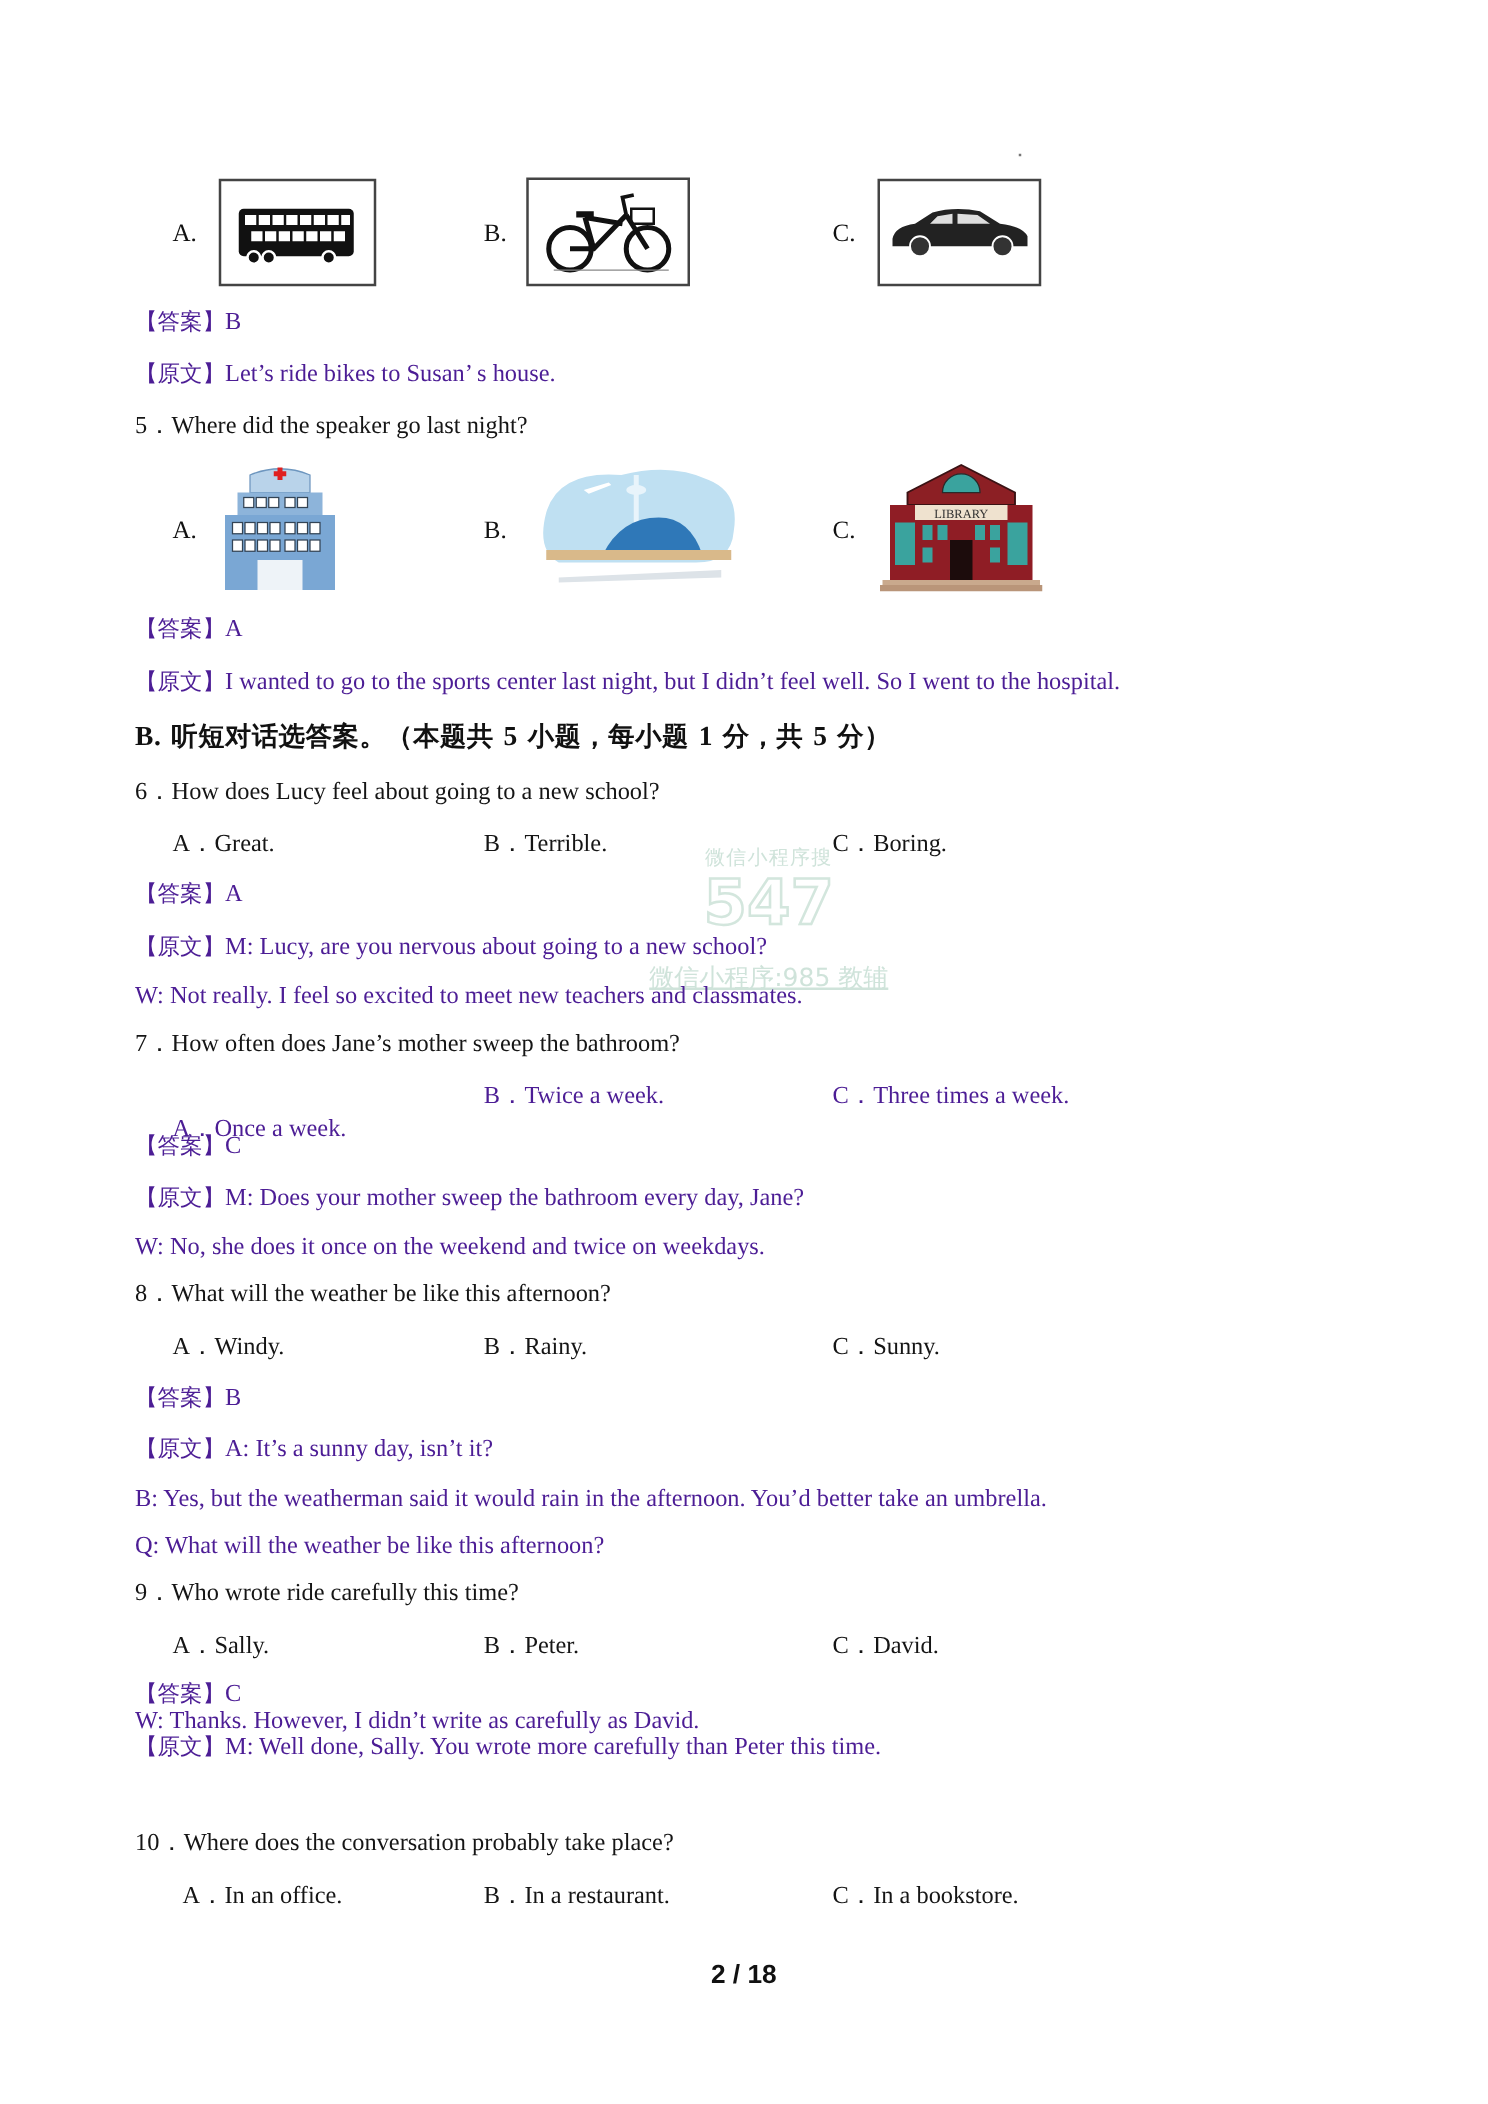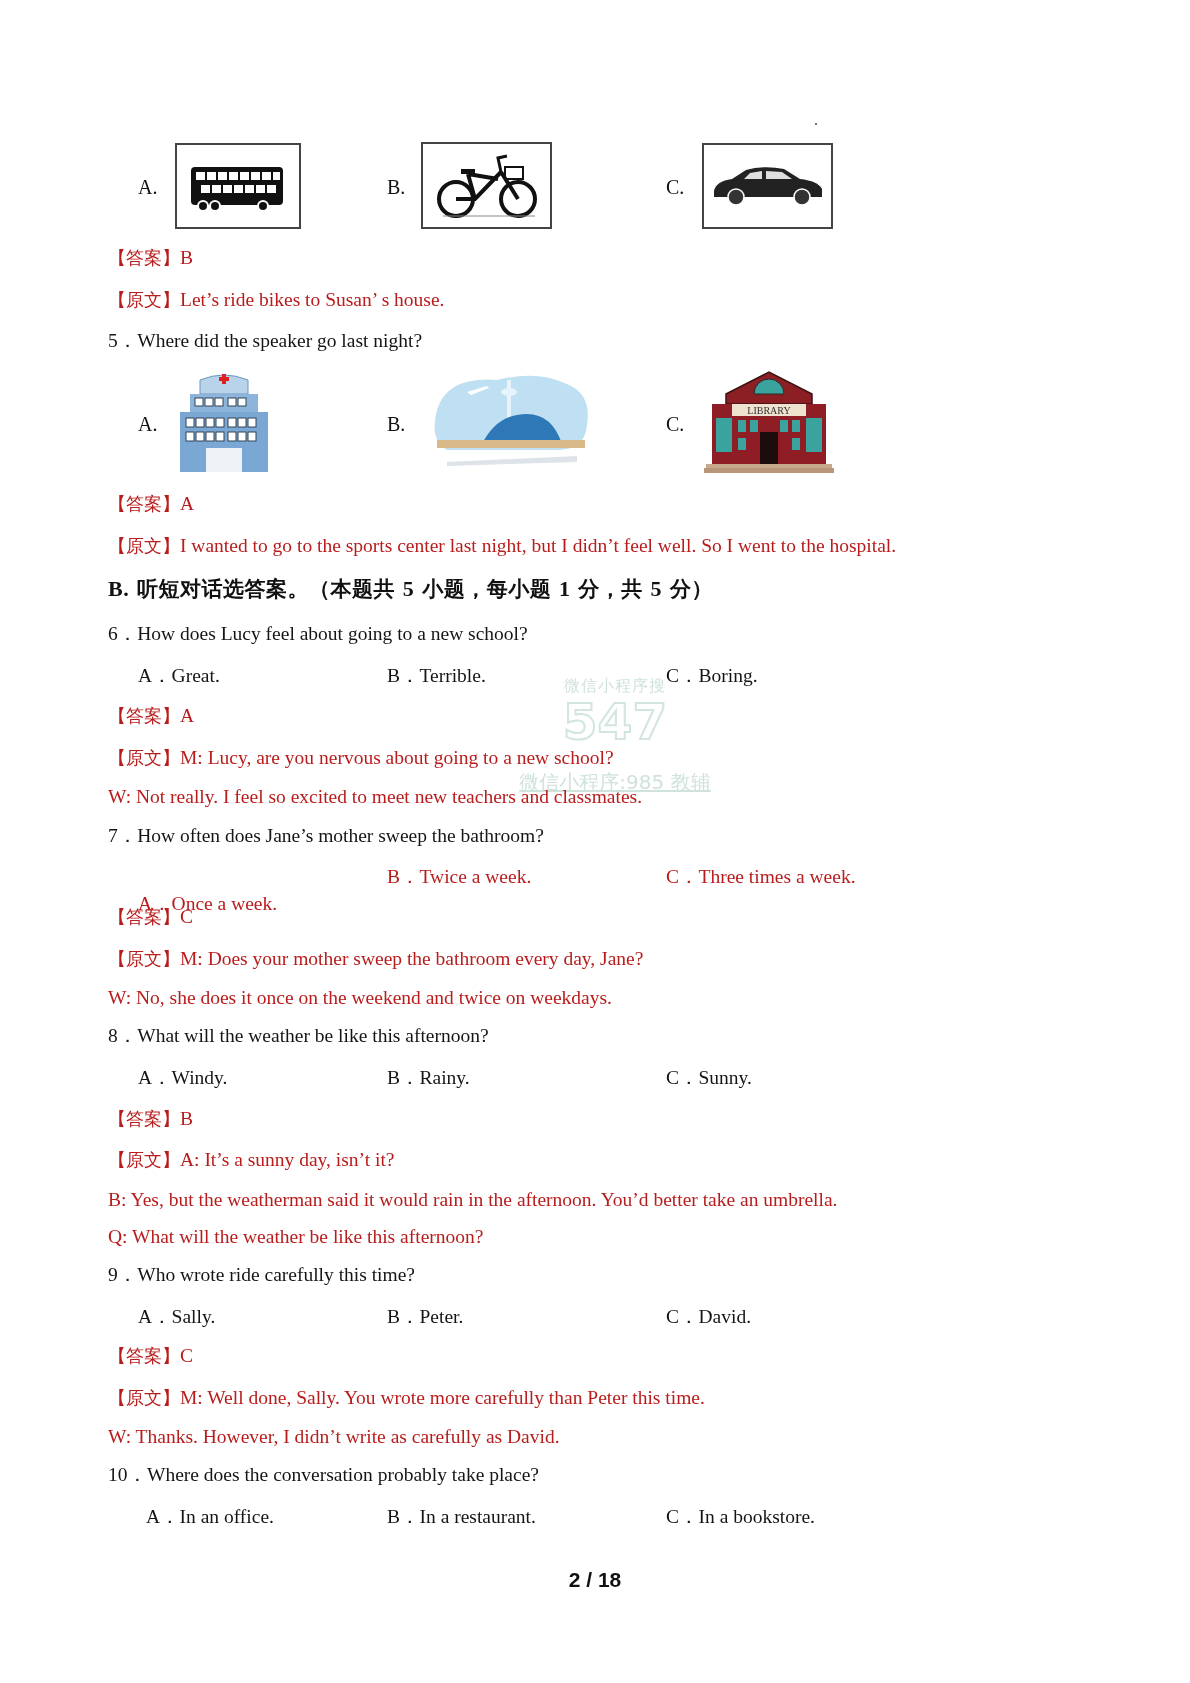--- a/index.html
+++ b/index.html
@@ -1,19 +1,19 @@
 <!DOCTYPE html>
 <html><head>
 <meta charset="utf-8">
 <style>
   html, body { margin: 0; padding: 0; background: #ffffff; }
   body { width: 1190px; height: 1683px; position: relative; overflow: hidden;
          font-family: "Liberation Serif", "DejaVu Serif", serif; color: #111; }
   .line { position: absolute; left: 108px; font-size: 19.5px; line-height: 24px; white-space: nowrap; }
-  .red { color: #b91c1c; }
+  .red { color: #4c1d95; }
   .black { color: #151515; }
   .bracket { font-family: "DejaVu Sans", sans-serif; font-size: 18px; }
   .opt { position: absolute; font-size: 19.5px; line-height: 24px; white-space: nowrap; }
   .imglabel { position: absolute; font-size: 20px; line-height: 24px; }
   .imgbox { position: absolute; border: 2px solid #444; background: #fff; box-sizing: border-box; }
   .imgfree { position: absolute; }
   .section { position: absolute; left: 108px; font-size: 21px; font-weight: bold; line-height: 26px;
              font-family: "DejaVu Sans", "Liberation Sans", sans-serif; letter-spacing: 0.5px; }
   .section .en { font-family: "Liberation Serif", serif; font-size: 22px; }
   .pagenum { position: absolute; left: 0; width: 1190px; top: 1568px; text-align: center;
@@ -227,21 +227,21 @@
 </div>
 <span class="opt black" style="left:138px;top:1305px;">A．Sally.</span>
 <span class="opt black" style="left:387px;top:1305px;">B．Peter.</span>
 <span class="opt black" style="left:666px;top:1305px;">C．David.</span>
 <div class="line red" style="top:1344px;">
   <span class="bracket">【答案】</span><span>C</span>
 </div>
 <div class="line red" style="top:1386px;">
   <span class="bracket">【原文】</span><span>M: Well done, Sally. You wrote more carefully than Peter this time.</span>
 </div>
-<div class="line red" style="top:1425px;">W: Thanks. However, I didn’t write as carefully as David.</div>
+<div class="line red" style="top:1365px;">W: Thanks. However, I didn’t write as carefully as David.</div>
 
 <div class="line black" style="top:1463px;">
   <span>10．</span><span>Where does the conversation probably take place?</span>
 </div>
 <span class="opt black" style="left:146px;top:1505px;">A．In an office.</span>
 <span class="opt black" style="left:387px;top:1505px;">B．In a restaurant.</span>
 <span class="opt black" style="left:666px;top:1505px;">C．In a bookstore.</span>
 
 <div class="pagenum">2 / 18</div>
 

